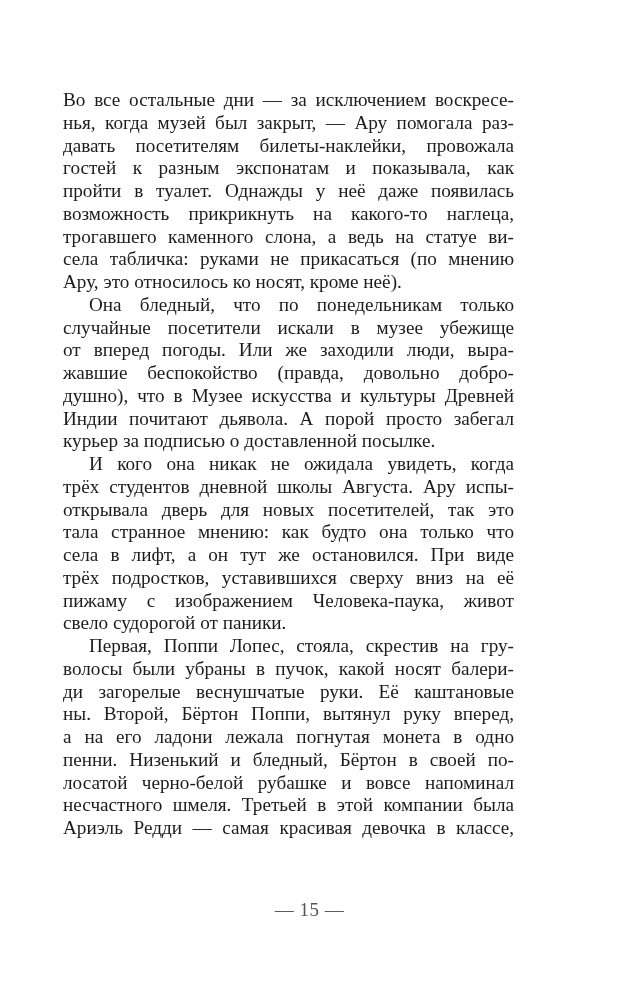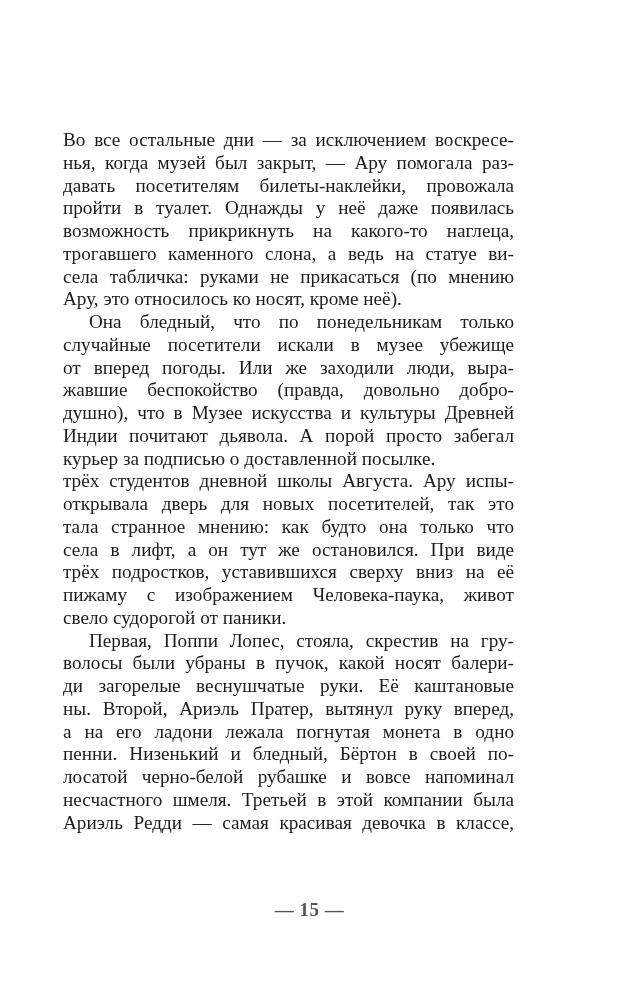--- a/index.html
+++ b/index.html
@@ -8,74 +8,75 @@
       background: #ffffff;
       position: relative;
       overflow: hidden;
       font-family: "Liberation Serif", "DejaVu Serif", serif;
       color: #1c1c1c;
     }
     .page {
       position: absolute;
       left: 63px; top: 89px;
       width: 451px;
-      margin-top: 40px;
     }
     .line {
       display: block;
       height: 22.75px;
       line-height: 22.75px;
       font-size: 19.2px;
       white-space: nowrap;
       text-align: justify;
       text-align-last: justify;
     }
     .line.last { text-align-last: left; }
     .line.indent { padding-left: 26px; }
     .folio {
       position: absolute;
       left: 0; width: 619px;
       top: 899px;
       text-align: center;
       font-size: 19px;
-      font-weight: bold;
+      font-weight: normal;
       color: #555555;
       letter-spacing: 0.5px;
     }
   </style>
 </head>
 <body>
 
 <div class="page" id="page-body">
     <span class="line">Во все остальные дни — за исключением воскресе-</span>
     <span class="line">нья, когда музей был закрыт, — Ару помогала раз-</span>
     <span class="line">давать посетителям билеты-наклейки, провожала</span>
+    <span class="line">гостей к разным экспонатам и показывала, как</span>
     <span class="line">пройти в туалет. Однажды у неё даже появилась</span>
     <span class="line">возможность прикрикнуть на какого-то наглеца,</span>
     <span class="line">трогавшего каменного слона, а ведь на статуе ви-</span>
     <span class="line">села табличка: руками не прикасаться (по мнению</span>
     <span class="line last">Ару, это относилось ко носят, кроме неё).</span>
     <span class="line indent">Она бледный, что по понедельникам только</span>
     <span class="line">случайные посетители искали в музее убежище</span>
     <span class="line">от вперед погоды. Или же заходили люди, выра-</span>
     <span class="line">жавшие беспокойство (правда, довольно добро-</span>
     <span class="line">душно), что в Музее искусства и культуры Древней</span>
     <span class="line">Индии почитают дьявола. А порой просто забегал</span>
     <span class="line last">курьер за подписью о доставленной посылке.</span>
+    <span class="line indent">И кого она никак не ожидала увидеть, когда</span>
     <span class="line">трёх студентов дневной школы Августа. Ару испы-</span>
     <span class="line">открывала дверь для новых посетителей, так это</span>
     <span class="line">тала странное мнению: как будто она только что</span>
     <span class="line">села в лифт, а он тут же остановился. При виде</span>
     <span class="line">трёх подростков, уставившихся сверху вниз на её</span>
     <span class="line">пижаму с изображением Человека-паука, живот</span>
     <span class="line last">свело судорогой от паники.</span>
     <span class="line indent">Первая, Поппи Лопес, стояла, скрестив на гру-</span>
     <span class="line">волосы были убраны в пучок, какой носят балери-</span>
     <span class="line">ди загорелые веснушчатые руки. Её каштановые</span>
-    <span class="line">ны. Второй, Ариэль Пратер, вытянул руку вперед,</span>
+    <span class="line">ны. Второй, Бёртон Поппи, вытянул руку вперед,</span>
     <span class="line">а на его ладони лежала погнутая монета в одно</span>
     <span class="line">пенни. Низенький и бледный, Бёртон в своей по-</span>
     <span class="line">лосатой черно-белой рубашке и вовсе напоминал</span>
     <span class="line">несчастного шмеля. Третьей в этой компании была</span>
     <span class="line">Ариэль Редди — самая красивая девочка в классе,</span>
   </div>
 
 <div class="folio">— 15 —</div>
 
 </body></html>

